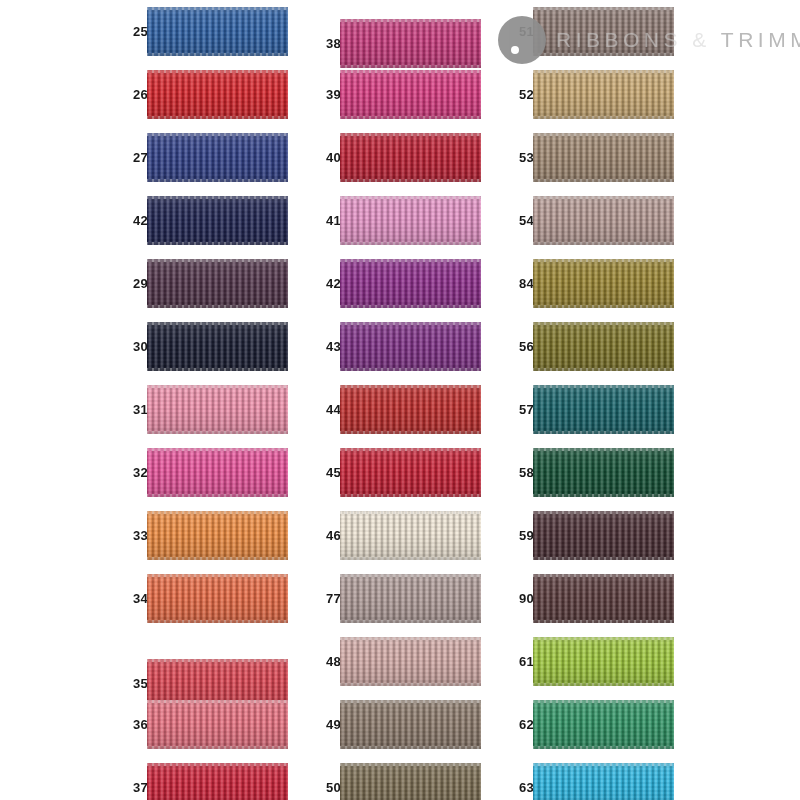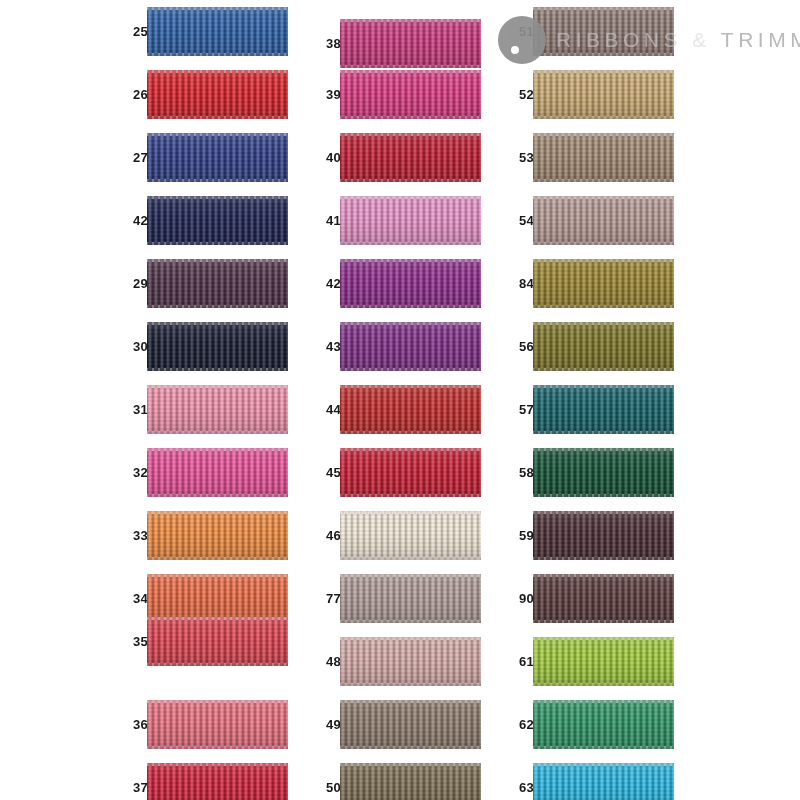--- a/index.html
+++ b/index.html
@@ -291,21 +291,21 @@
             <div class="ribbon-surface">
               <div class="base" style="background: rgb(233, 106, 68);"></div>
               <div class="ribs"></div>
               <div class="weave"></div>
               <div class="shade"></div>
               <div class="edge-top"></div>
               <div class="edge-bottom"></div>
             </div>
           </div>
         </div>
-        <div class="swatch-row" style="top: 610px; width: 166px;">
+        <div class="swatch-row" style="top: 652px; width: 166px;">
           <div class="swatch-label">35</div>
           <div class="swatch-ribbon" style="left: 25px; width: 141px;">
             <div class="ribbon-surface">
               <div class="base" style="background: rgb(220, 67, 80);"></div>
               <div class="ribs"></div>
               <div class="weave"></div>
               <div class="shade"></div>
               <div class="edge-top"></div>
               <div class="edge-bottom"></div>
             </div>

